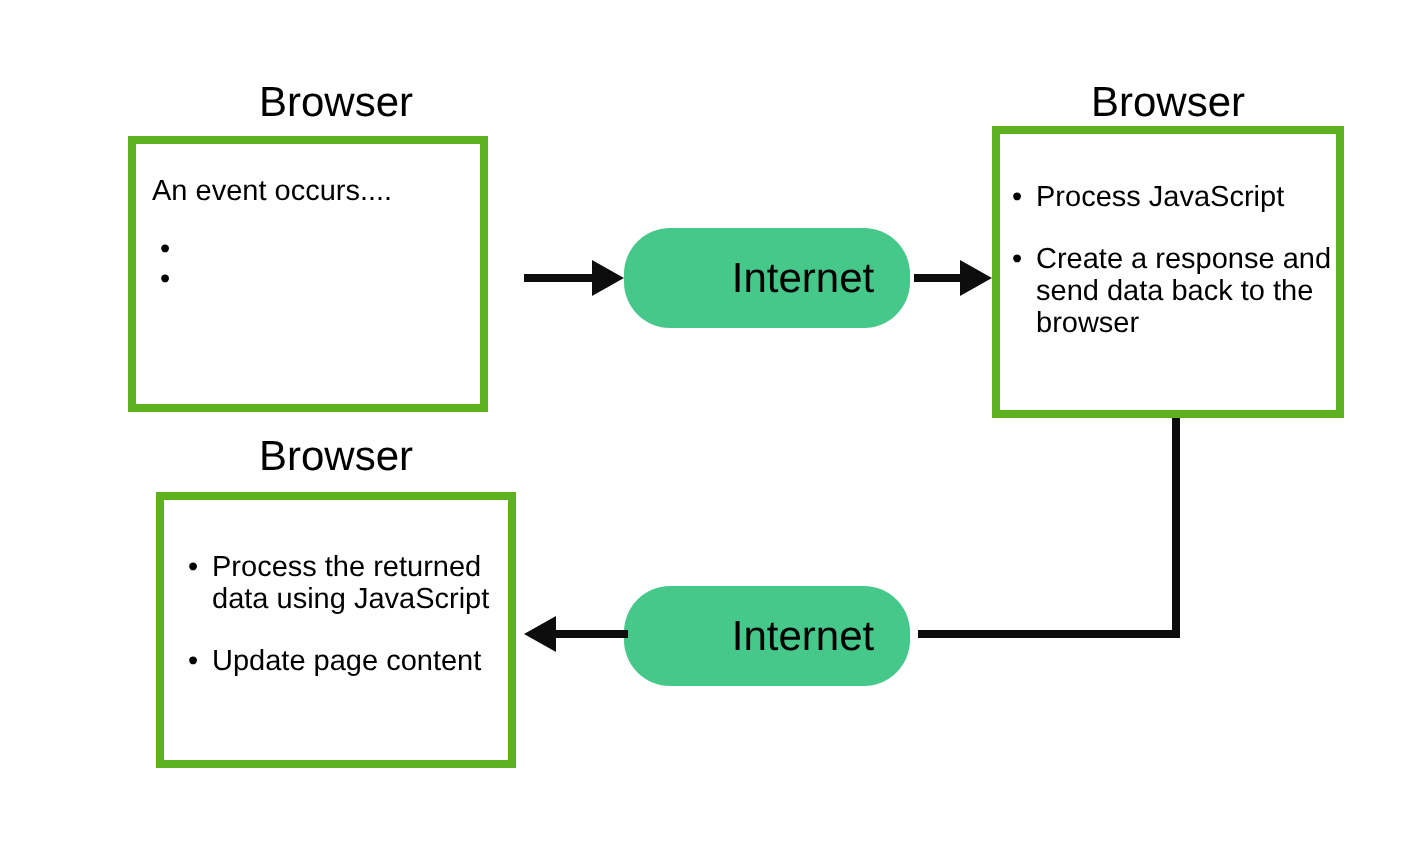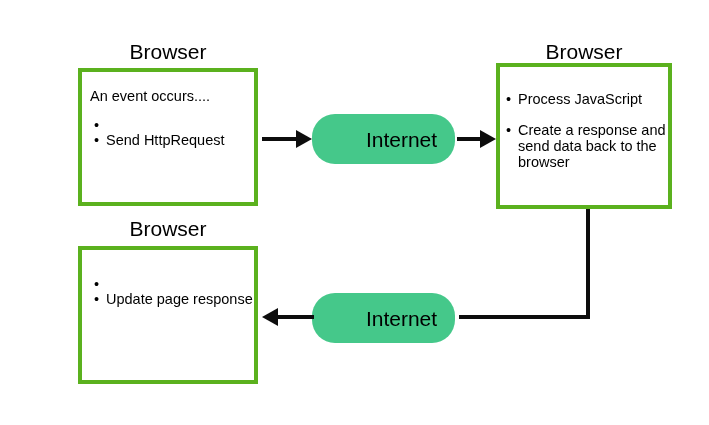--- a/index.html
+++ b/index.html
@@ -34,21 +34,21 @@
   #heading-browser-bot { left: 78px;  top: 216px; width: 180px; }
 
   
   .node-box {
     position: absolute;
     box-sizing: border-box;
     background: #ffffff;
     border: 4px solid #5bb11e;
     padding: 0;
   }
-  #box-browser-top { left: 78px;  top: 68px;  width: 180px; height: 138px; }
+  #box-browser-top { left: 64px;  top: 68px;  width: 180px; height: 138px; }
   #box-server      { left: 496px; top: 63px;  width: 176px; height: 146px; }
   #box-browser-bot { left: 78px;  top: 246px; width: 180px; height: 138px; }
 
   .box-inner {
     position: relative;
     width: 100%;
     height: 100%;
   }
 
   .intro-line {
@@ -150,21 +150,20 @@
 
   <div class="node-box" id="box-browser-top">
     <div class="box-inner">
       <div class="intro-line">An event occurs....</div>
       <ul class="bullets" id="bullets-browser-top">
         <li>
           <span class="bullet-dot">•</span>
         </li>
         <li>
           <span class="bullet-dot">•</span>
-          <span>Send HttpRequest</span>
         </li>
       </ul>
     </div>
   </div>
 
   <div class="heading" id="heading-server">Browser</div>
 
   <div class="node-box" id="box-server">
     <div class="box-inner">
       <ul class="bullets" id="bullets-server">
@@ -180,24 +179,25 @@
     </div>
   </div>
 
   <div class="heading" id="heading-browser-bot">Browser</div>
 
   <div class="node-box" id="box-browser-bot">
     <div class="box-inner">
       <ul class="bullets" id="bullets-browser-bot">
         <li>
           <span class="bullet-dot">•</span>
-        </li>
-        <li>
-          <span class="bullet-dot">•</span>
-          <span>Update page response</span>
+          <span>Process the returned data using JavaScript</span>
+        </li>
+        <li>
+          <span class="bullet-dot">•</span>
+          <span>Update page content</span>
         </li>
       </ul>
     </div>
   </div>
 
   <div class="pill" id="pill-internet-top">
     <span>Internet</span>
   </div>
 
   <div class="pill" id="pill-internet-bottom">

